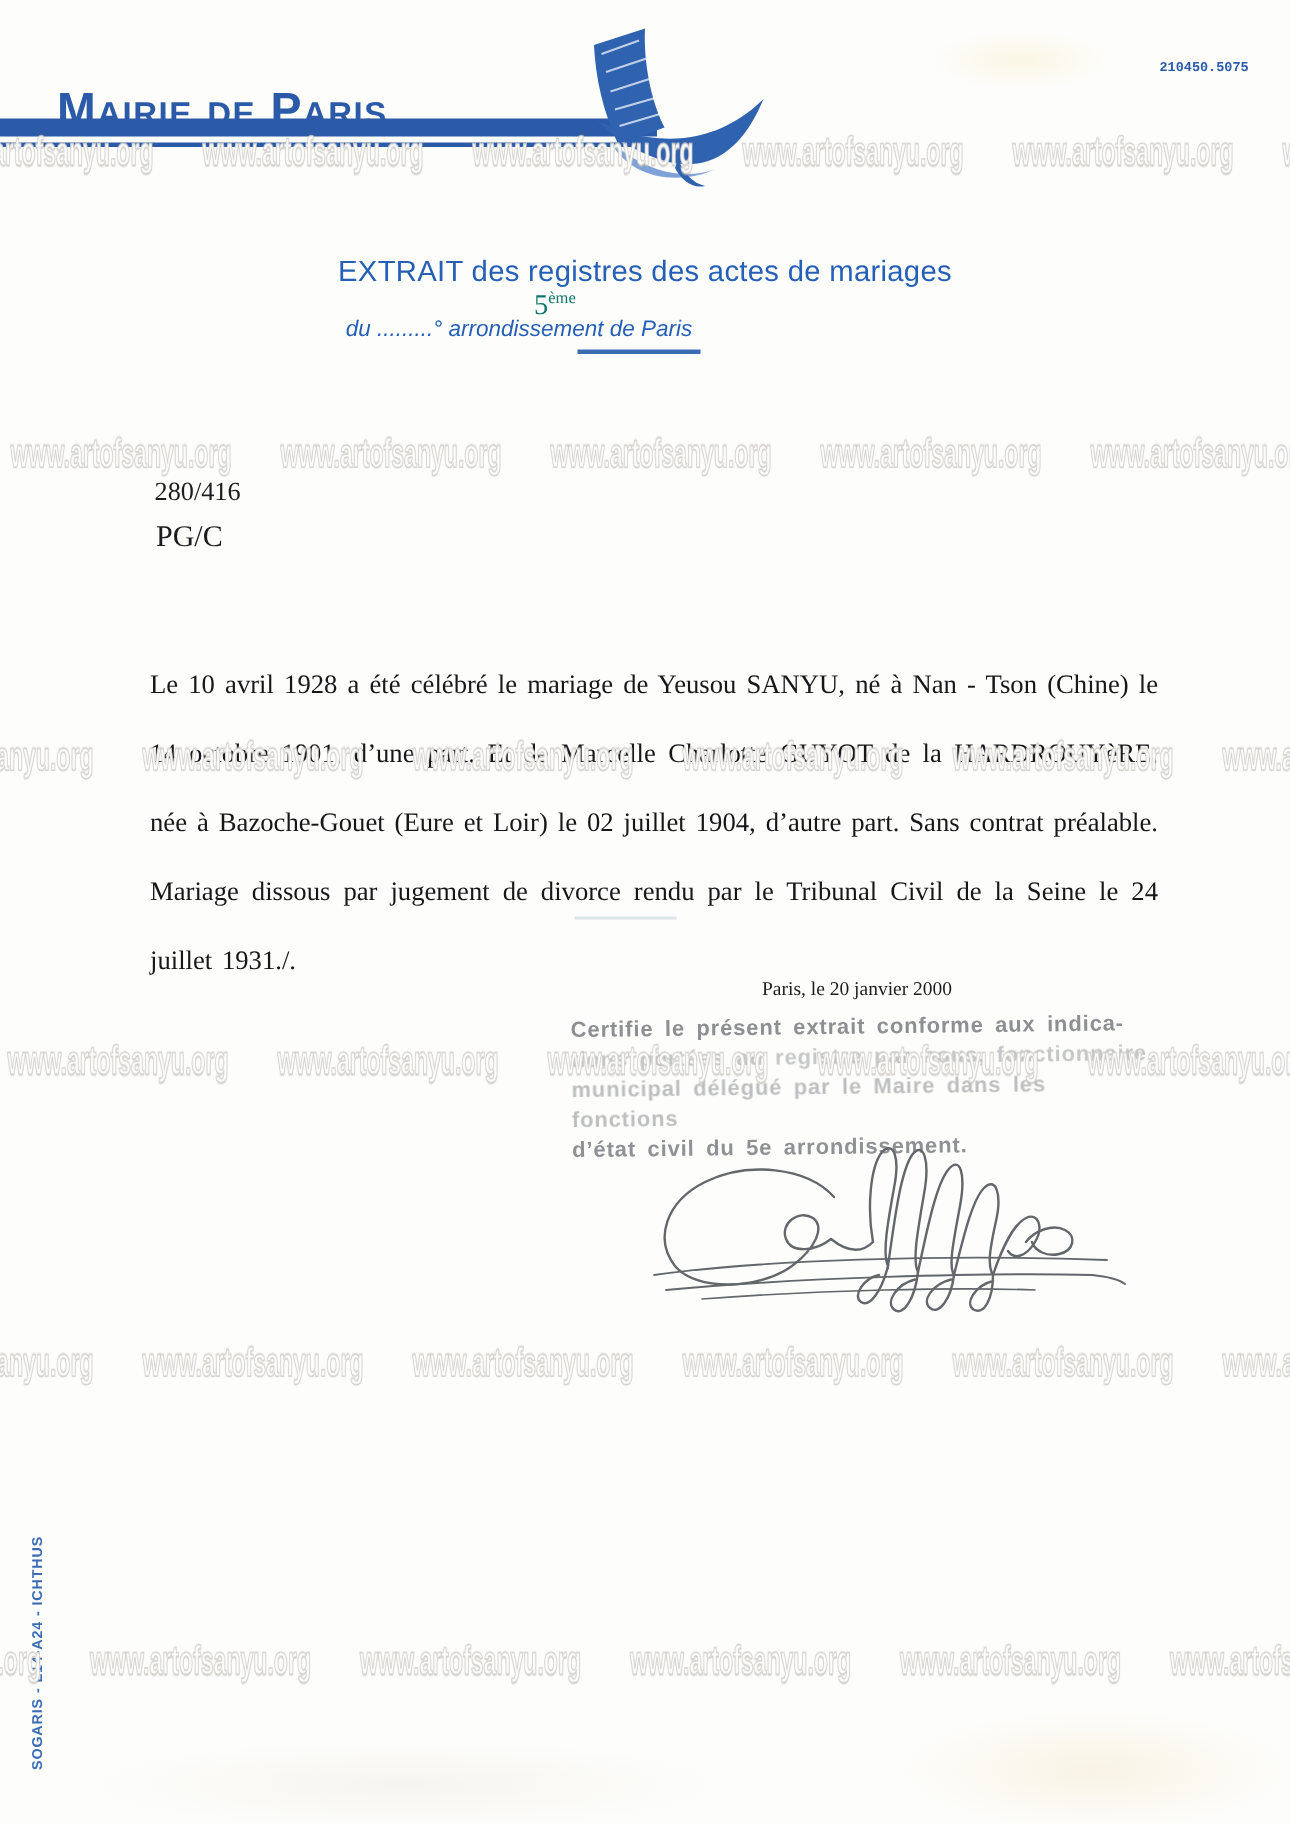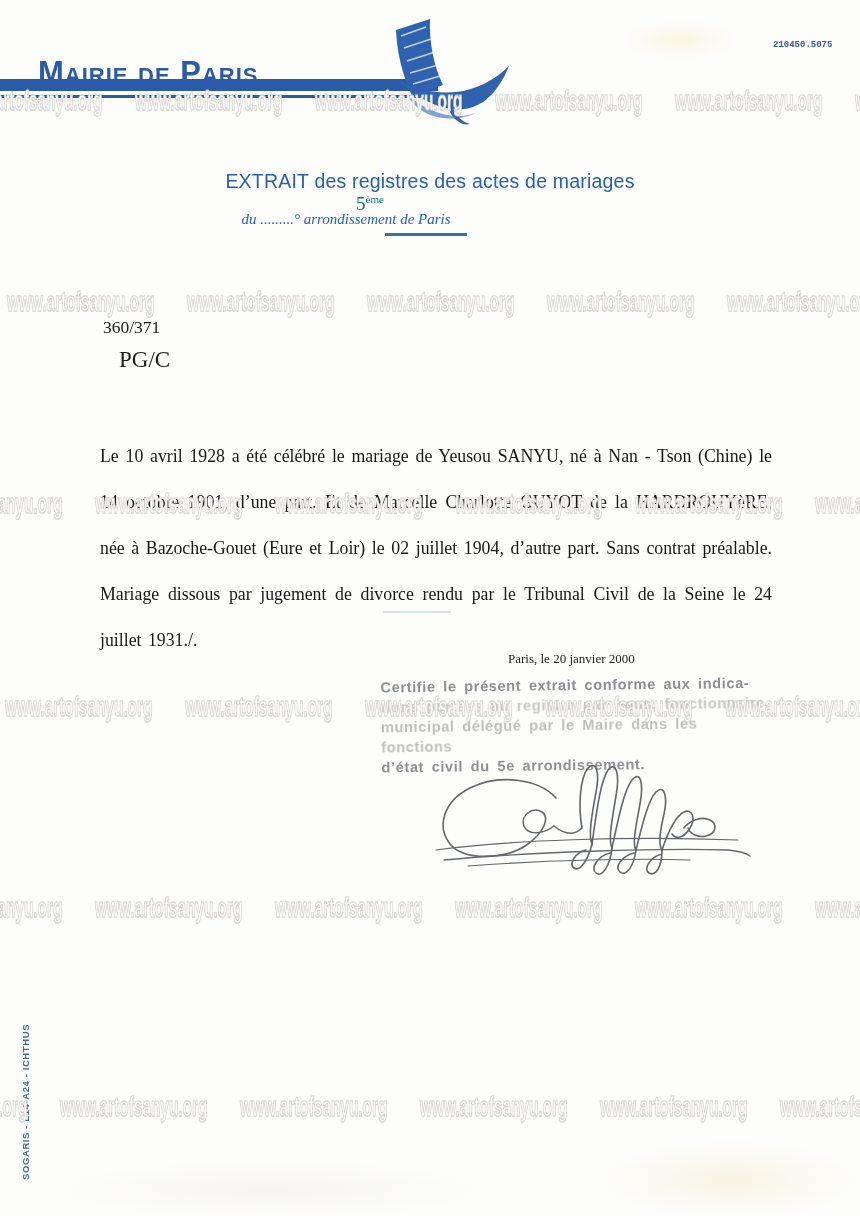--- a/index.html
+++ b/index.html
@@ -71,32 +71,32 @@
   }
   .arr-number{
     position:absolute;left:356px;top:193px;
     font-family:"Liberation Serif", serif;
     font-size:19px;color:#0f766e;
   }
   .arr-number sup{font-size:11px;}
   .title-sub{
     position:absolute;left:0;top:211px;width:692px;
     text-align:center;
-    font-family:Liberation Serif, serif;
+    font-family:Liberation Sans, sans-serif;
     font-style:italic;
     font-size:15px;
     color:#2560b6;
   }
   .title-underline{
     position:absolute;left:385px;top:233px;
     width:82px;height:2.5px;background:#3a6cb3;
   }
   
   .ref-number{position:absolute;left:103px;top:317px;font-size:17.5px;}
-  .ref-initials{position:absolute;left:119px;top:347px;font-size:23px;}
+  .ref-initials{position:absolute;left:104px;top:347px;font-size:20px;}
   
   .body-par{
     position:absolute;left:100px;top:433px;
     width:672px;
     font-size:17.8px;
     line-height:46px;
     text-align:justify;
     color:#17171a;
     word-spacing:2px;
   }
@@ -174,21 +174,21 @@
 
   <div class="title-main">EXTRAIT des registres des actes de mariages</div>
 
   <div class="arr-number">
     <span>5</span><sup>ème</sup>
   </div>
 
   <div class="title-sub">du .........° arrondissement de Paris</div>
   <div class="title-underline"></div>
 
-  <div class="ref-number">360/371</div>
+  <div class="ref-number">280/416</div>
   <div class="ref-initials">PG/C</div>
 
   <div class="body-par">Le 10 avril 1928 a été célébré le mariage de Yeusou SANYU, né à Nan - Tson (Chine) le 14 octobre 1901, d’une part. Et de Marcelle Charlotte GUYOT de la HARDROUYèRE, née à Bazoche-Gouet (Eure et Loir) le 02 juillet 1904, d’autre part. Sans contrat préalable. Mariage dissous par jugement de divorce rendu par le Tribunal Civil de la Seine le 24 juillet 1931./.</div>
 
   <div class="divider"></div>
 
   <div class="dateline">Paris, le 20 janvier 2000</div>
 
   <div class="stamp">
     <div class="l1">Certifie le présent extrait conforme aux indica-</div>

